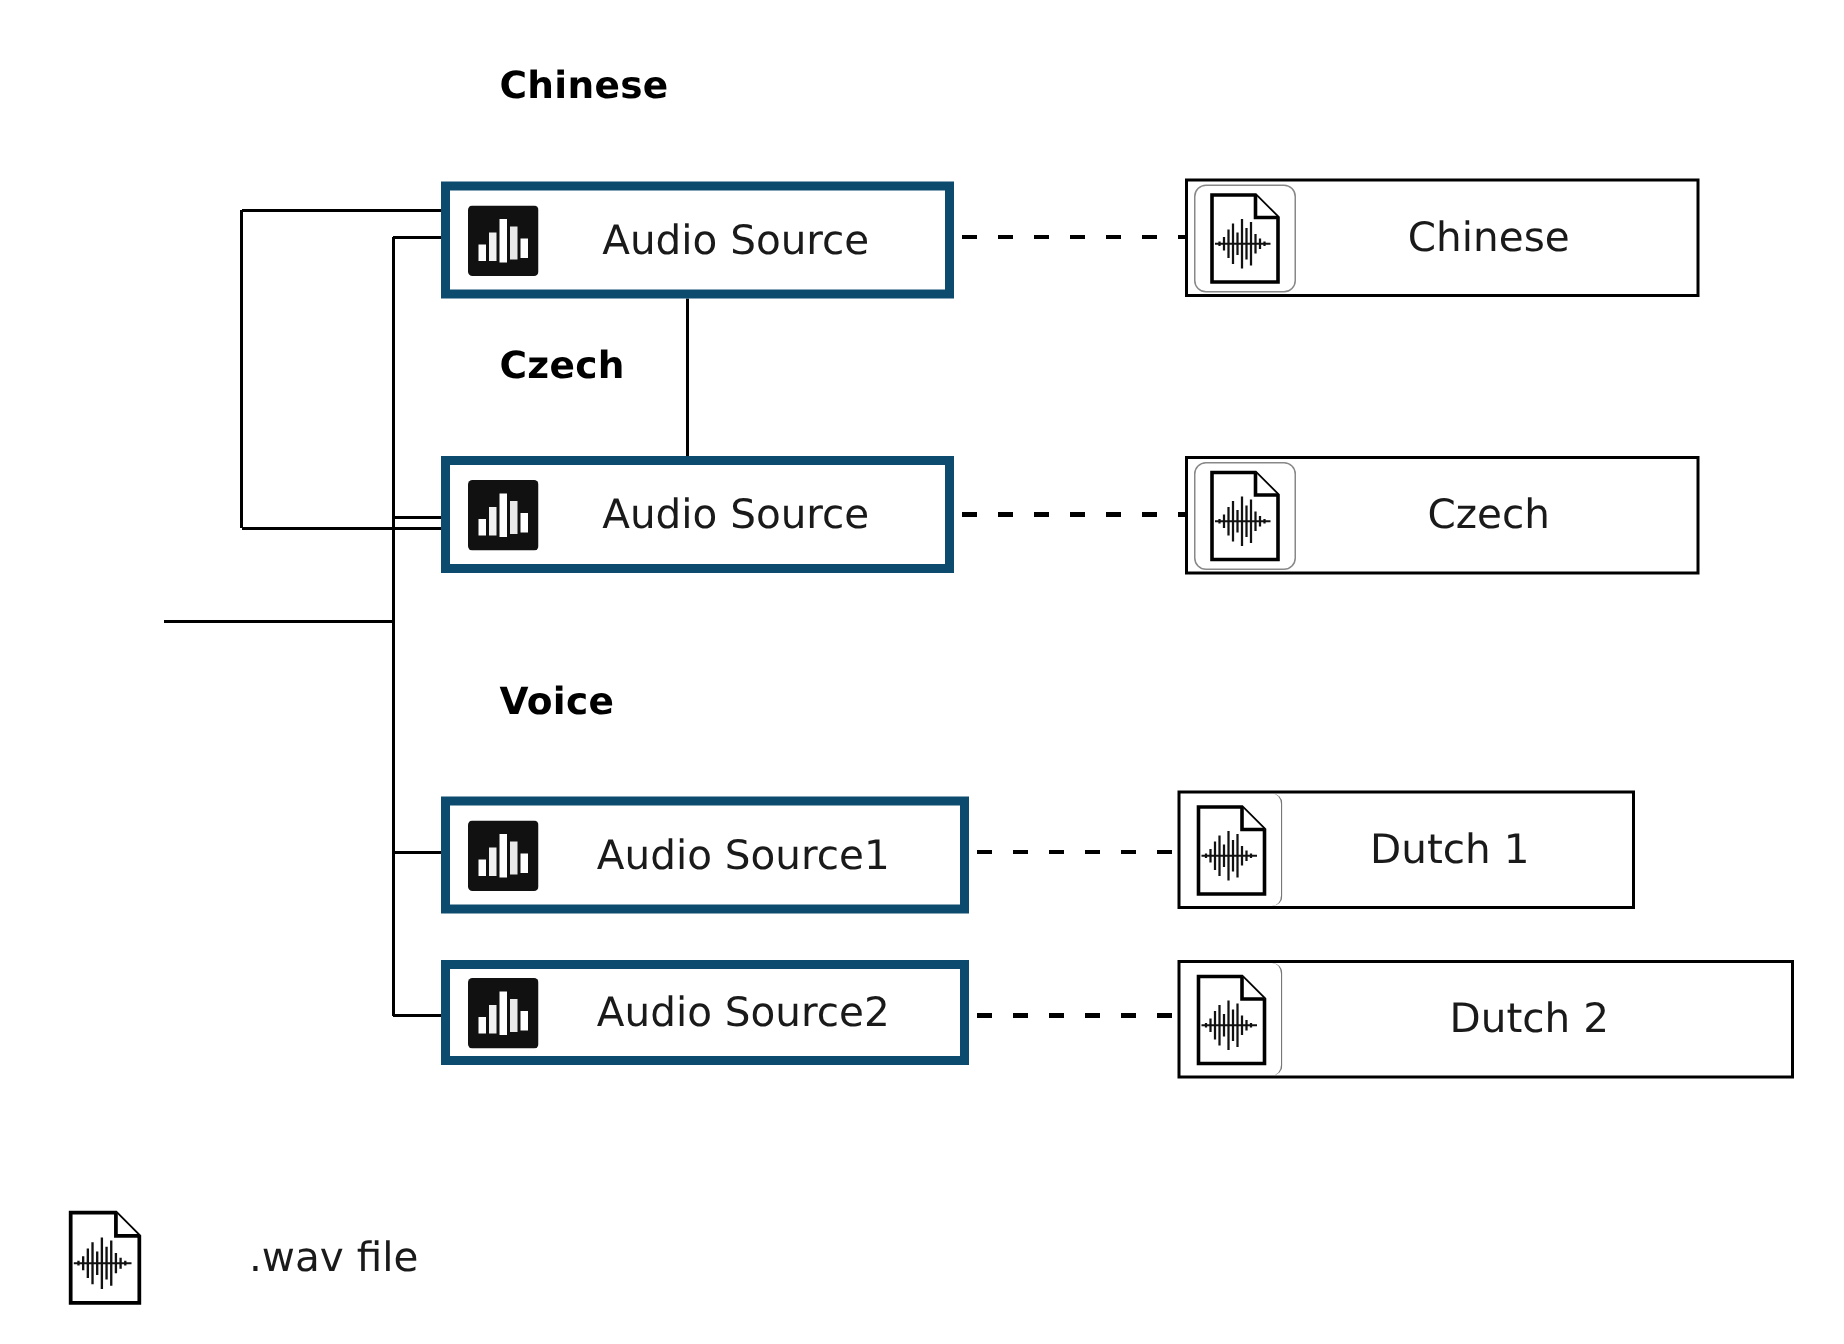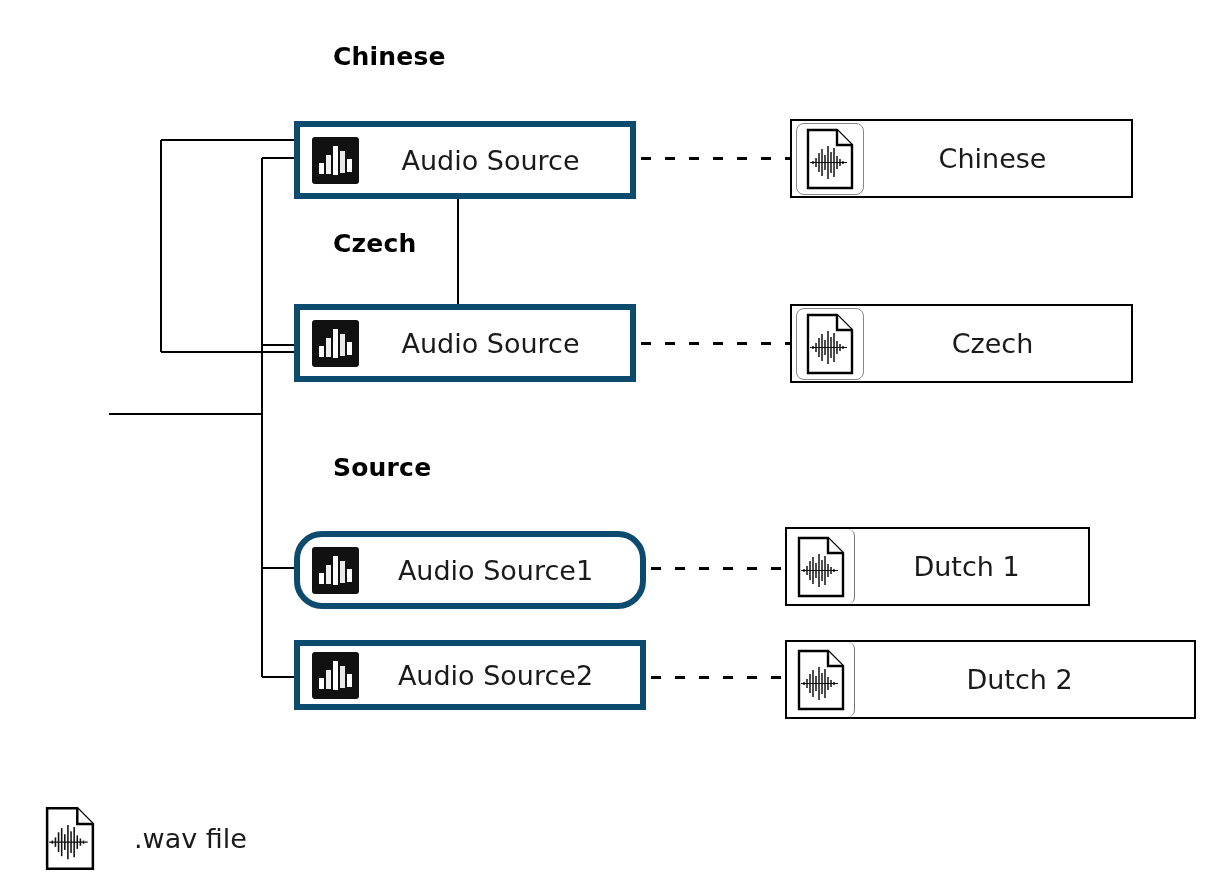--- a/index.html
+++ b/index.html
@@ -121,20 +121,21 @@
     white-space: pre;
     letter-spacing: 0.2px;
   }
   
   #legend {
     position: absolute;
     left: 44px;
     top: 806px;
     display: flex;
     align-items: center;
+    gap: 32px;
   }
   #legend-icon {
     width: 52px;
     height: 65px;
   }
   #legend-label {
     margin-left: 38px;
     font-size: 27px;
     color: #1a1a1a;
     white-space: nowrap;
@@ -169,21 +170,21 @@
     <g fill="none" stroke="#000000" stroke-width="3" stroke-dasharray="10 14" shape-rendering="crispEdges">
       <path d="M 641,158 L 790,158"></path>
       <path d="M 641,343 L 790,343"></path>
       <path d="M 651,568 L 783,568"></path>
       <path d="M 651,677 L 783,677"></path>
     </g>
   </svg>
 
   <div class="group-label" style="left:333px; top:44px;">Chinese</div>
   <div class="group-label" style="left:333px; top:231px;">Czech</div>
-  <div class="group-label" style="left:333px; top:455px;">Source</div>
+  <div class="group-label" style="left:333px; top:455px;">Voice</div>
 
 
   <div class="src-box" style="left:294px; top:121px; width:342px; height:78px;">
     <svg class="src-icon" viewBox="0 0 47 47" aria-hidden="true">
       <rect x="0" y="0" width="47" height="47" rx="3" fill="#111111"></rect>
       <rect x="7" y="26" width="5" height="11" fill="#ffffff"></rect>
       <rect x="14" y="18" width="5" height="19" fill="#f0f0f0"></rect>
       <rect x="21" y="9" width="5" height="29" fill="#ffffff"></rect>
       <rect x="28" y="14" width="5" height="22" fill="#e8e8e8"></rect>
       <rect x="35" y="22" width="5" height="13" fill="#ffffff"></rect>
@@ -196,21 +197,21 @@
       <rect x="0" y="0" width="47" height="47" rx="3" fill="#111111"></rect>
       <rect x="7" y="26" width="5" height="11" fill="#ffffff"></rect>
       <rect x="14" y="18" width="5" height="19" fill="#f0f0f0"></rect>
       <rect x="21" y="9" width="5" height="29" fill="#ffffff"></rect>
       <rect x="28" y="14" width="5" height="22" fill="#e8e8e8"></rect>
       <rect x="35" y="22" width="5" height="13" fill="#ffffff"></rect>
     </svg>
     <span class="src-text">Audio Source</span>
   </div>
 
-  <div class="src-box" style="left:294px; top:531px; width:352px; height:78px;border-radius:28px;">
+  <div class="src-box" style="left:294px; top:531px; width:352px; height:78px;">
     <svg class="src-icon" viewBox="0 0 47 47" aria-hidden="true">
       <rect x="0" y="0" width="47" height="47" rx="3" fill="#111111"></rect>
       <rect x="7" y="26" width="5" height="11" fill="#ffffff"></rect>
       <rect x="14" y="18" width="5" height="19" fill="#f0f0f0"></rect>
       <rect x="21" y="9" width="5" height="29" fill="#ffffff"></rect>
       <rect x="28" y="14" width="5" height="22" fill="#e8e8e8"></rect>
       <rect x="35" y="22" width="5" height="13" fill="#ffffff"></rect>
     </svg>
     <span class="src-text">Audio Source1</span>
   </div>

